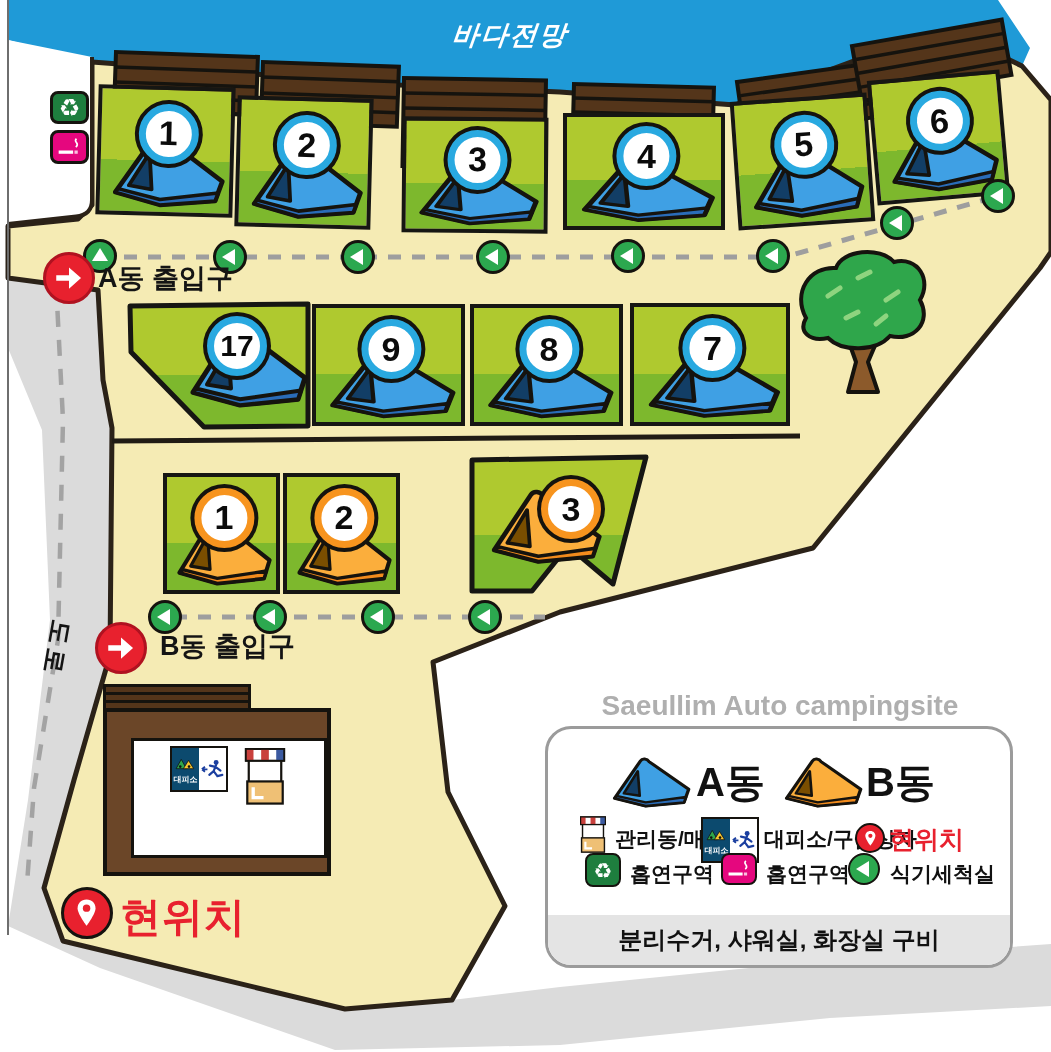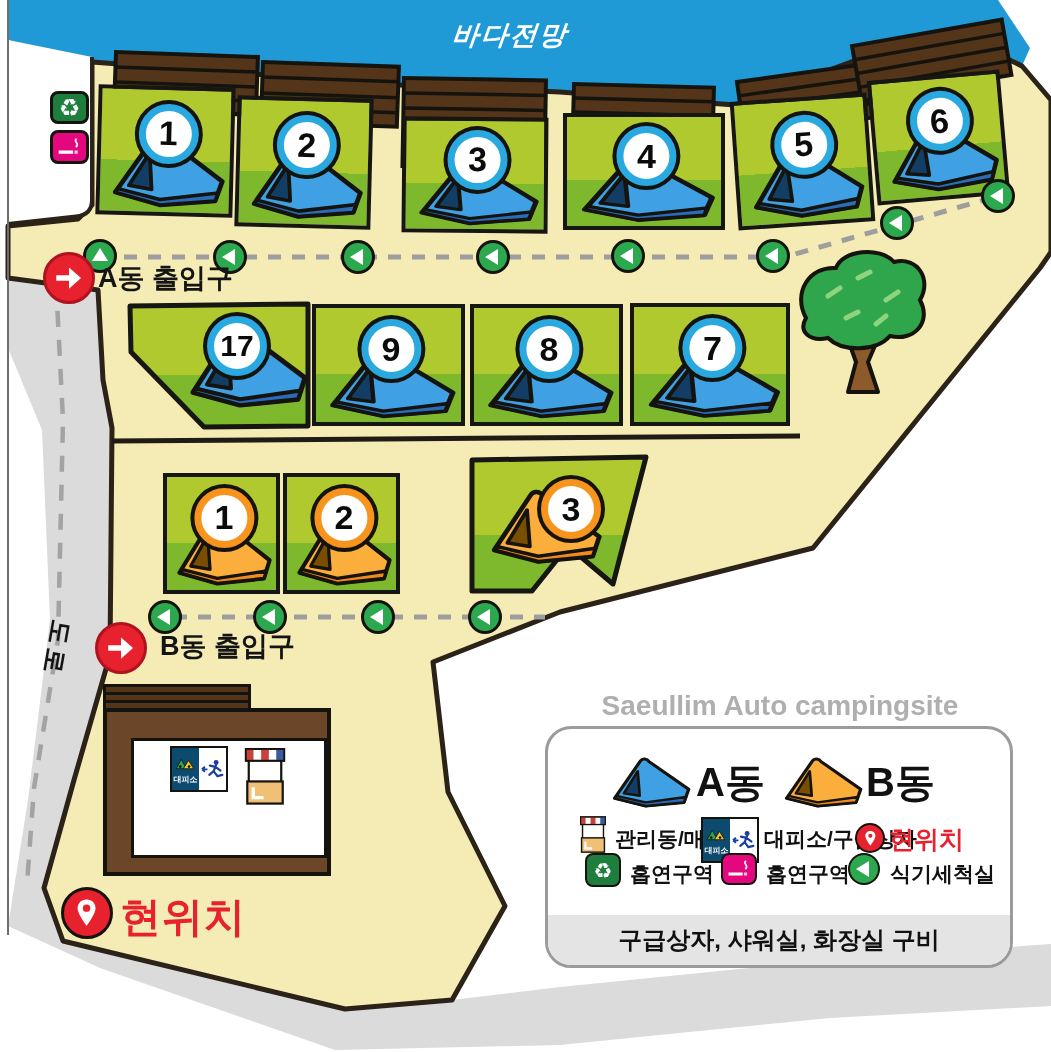--- a/index.html
+++ b/index.html
@@ -445,17 +445,17 @@
         </svg>
     </div>
     <div class="leg-item-label" style="left:218px;top:131px">흡연구역</div>
 
     <div class="garrow sm" style="left:300px;top:124px;border-width:2.5px">
         <span class="tri"></span>
       </div>
     <div class="leg-item-label" style="left:342px;top:131px">식기세척실</div>
 
     <div class="note-band">
-        <b>구급상자, 샤워실, 화장실 구비</b>
+        <b>분리수거, 샤워실, 화장실 구비</b>
     </div>
   </div>
 
 </div>
 
 </body></html>

